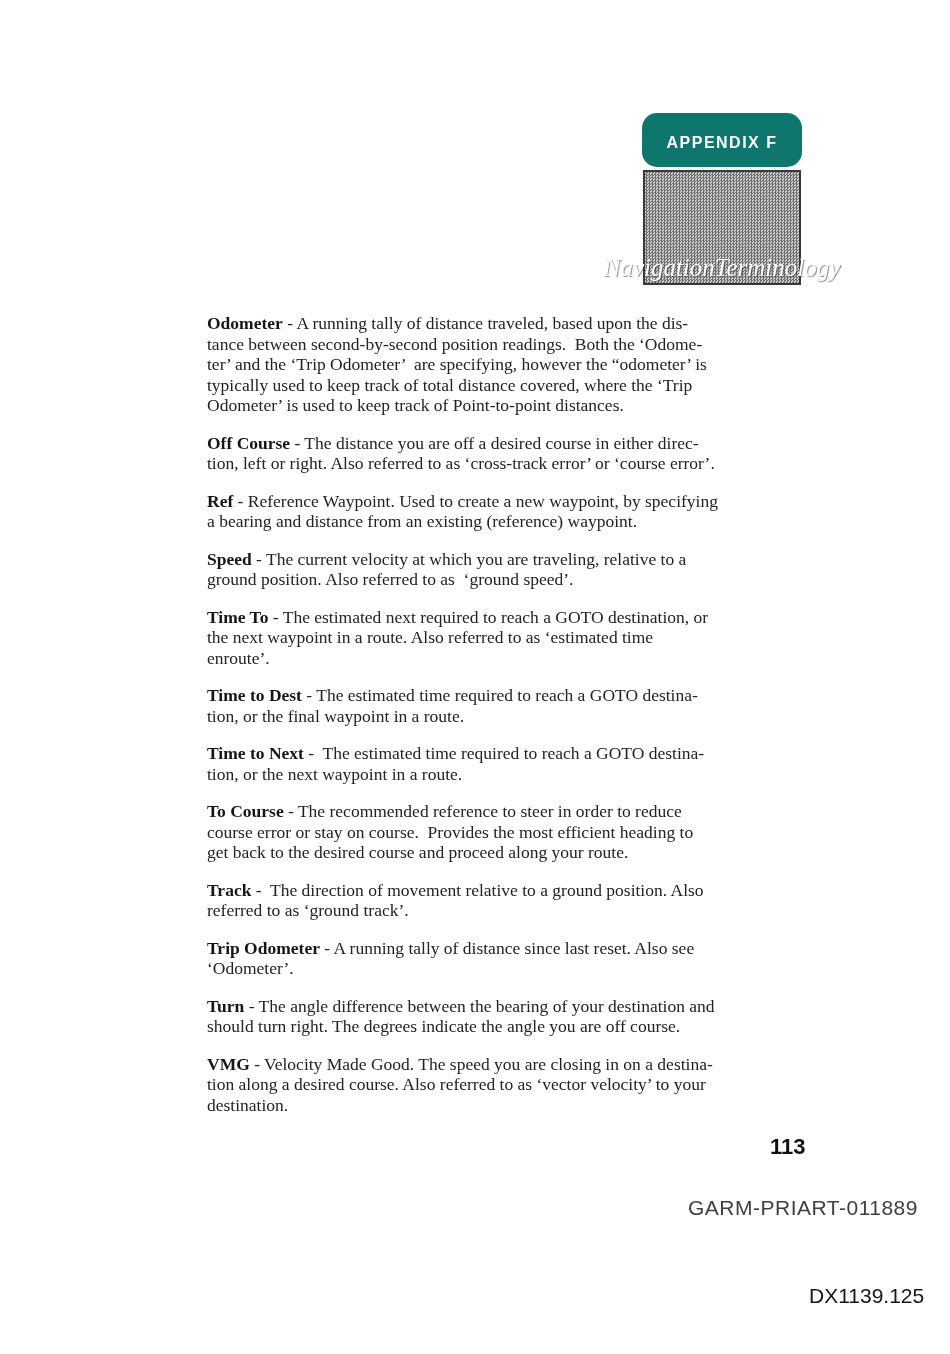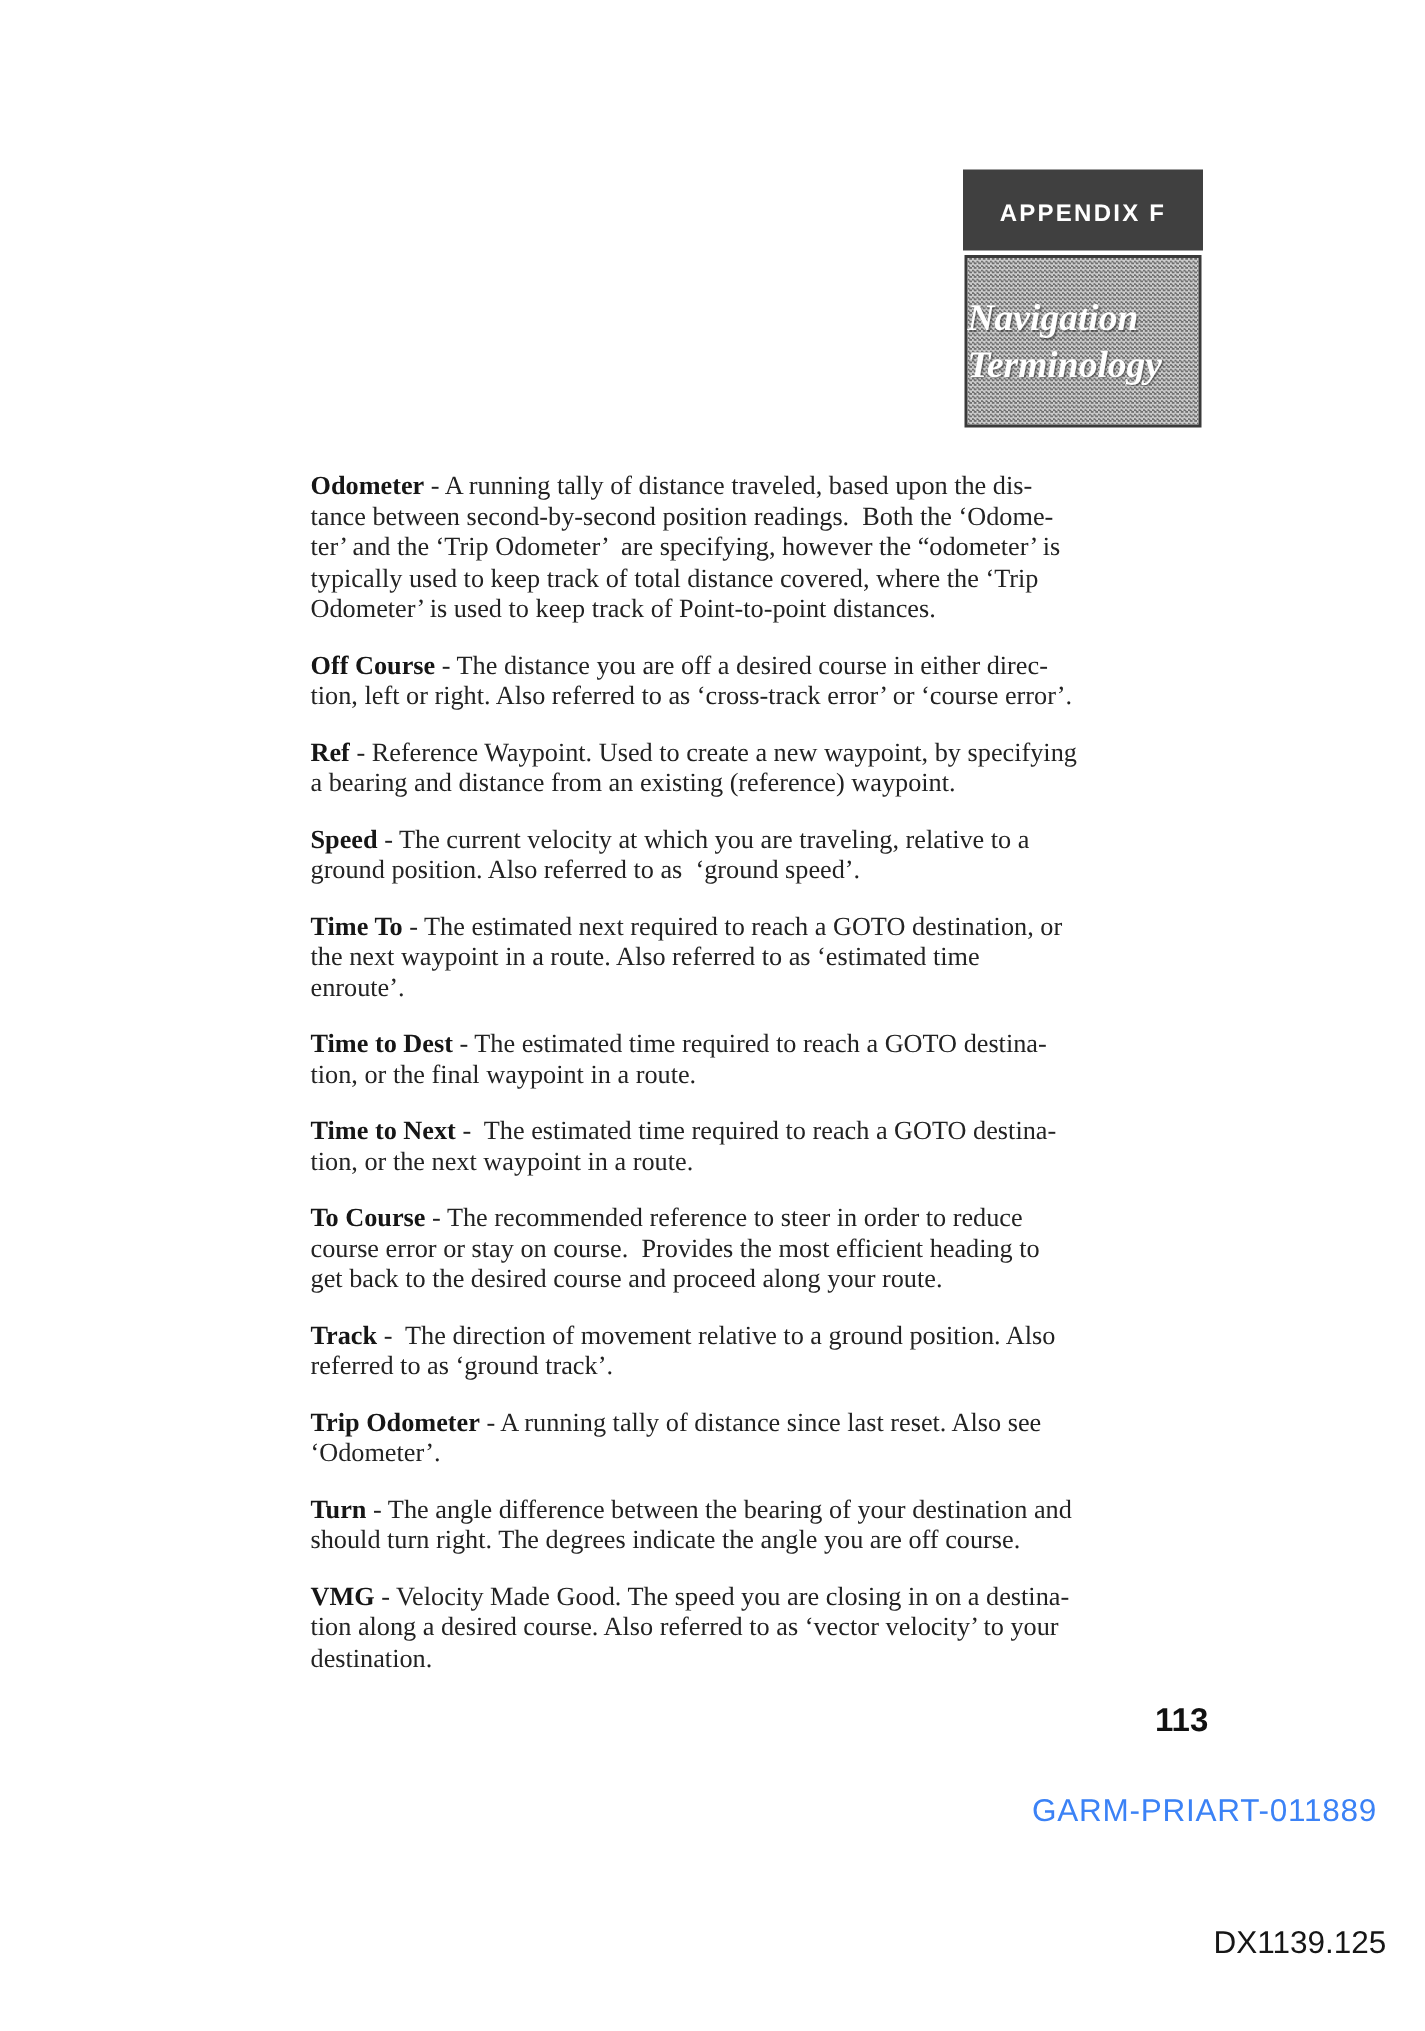--- a/index.html
+++ b/index.html
@@ -9,45 +9,44 @@
     width: 950px;
     height: 1354px;
     background: #ffffff;
     overflow: hidden;
     font-family: "Liberation Serif", serif;
   }
   .appendix-box {
     position: absolute;
     left: 642px; top: 113px;
     width: 160px; height: 54px;
-    background: #404040;
+    background: #0f766e;
     display: flex;
     align-items: center;
     justify-content: center;
+    border-radius: 15px;
   }
   .appendix-box .label {
     color: #ffffff;
     font-family: "Liberation Sans", sans-serif;
     font-weight: bold;
     font-size: 16px;
     letter-spacing: 1.5px;
     padding-top: 6px;
   }
   .title-box {
     position: absolute;
     left: 643px; top: 170px;
     width: 158px; height: 115px;
     background-image: repeating-conic-gradient(#6f6f6f 0% 25%, #cdcdcd 0% 50%);
     background-size: 3px 3px;
     border: 2px solid #3a3a3a;
     display: flex;
-    flex-direction: column;
-    align-items: flex-start;
+    align-items: flex-end;
     justify-content: center;
-    font-weight: bold;
   }
   .title-box .title-line {
     color: #ffffff;
     font-family: "Liberation Serif", serif;
     font-style: italic;
     font-size: 25px;
     line-height: 31px;
     text-shadow: 1px 1px 1px rgba(40,40,40,0.55);
     white-space: pre;
   }
@@ -71,21 +70,21 @@
     font-size: 22px;
     color: #111111;
     text-align: center;
   }
   .bates-stamp {
     position: absolute;
     left: 688px; top: 1196px;
     font-family: "Liberation Sans", sans-serif;
     font-size: 21px;
     letter-spacing: 0.5px;
-    color: #3b82f6;
+    color: #404040;
   }
   .exhibit-stamp {
     position: absolute;
     left: 809px; top: 1284px;
     font-family: Liberation Sans, sans-serif;
     font-size: 21px;
     color: #161616;
   }
 </style>
 </head>

